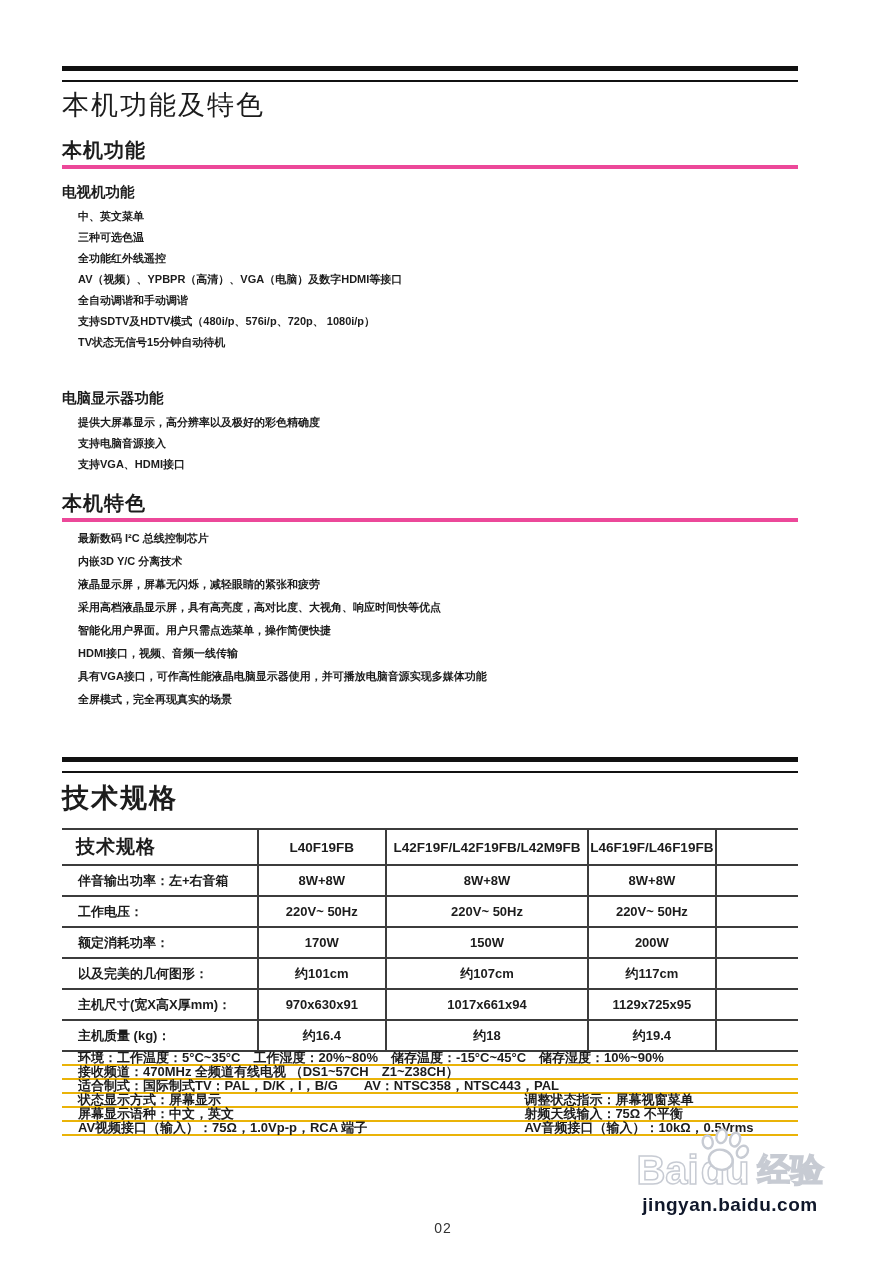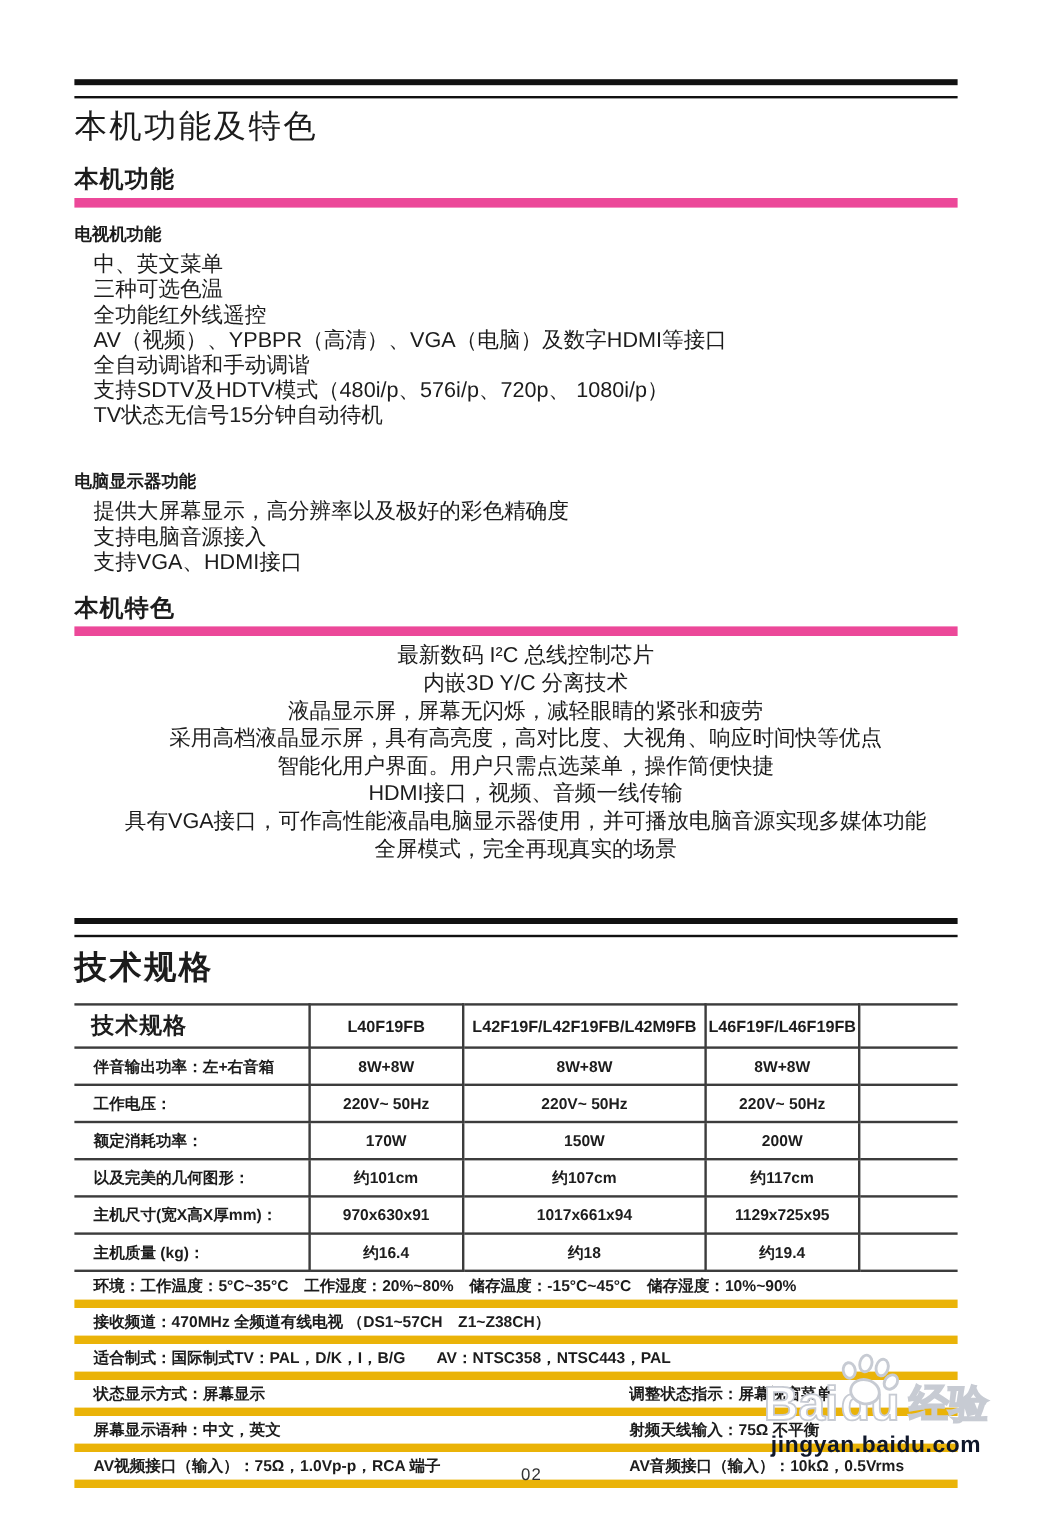--- a/index.html
+++ b/index.html
@@ -13,46 +13,46 @@
 
   
   .rule-double{height:9px;border-top:5px solid #111;border-bottom:2px solid #111;}
   .rule-top{margin-top:66px;}
   .rule-specs{margin-top:46px;}
 
   
   .doc-title{font-size:27px;font-weight:normal;letter-spacing:2px;margin:6px 0 0 0;line-height:34px;}
   .section-heading{
     font-size:20px;font-weight:bold;letter-spacing:1px;line-height:24px;
-    border-bottom:8px solid #ec4899;padding-bottom:3px;margin:16px 0 0 0;
+    border-bottom:4px solid #ec4899;padding-bottom:3px;margin:16px 0 0 0;
   }
   .sub-heading{font-size:14.5px;font-weight:bold;margin:14px 0 0 0;line-height:18px;}
 
   ul.feature-list{list-style:none;margin:5px 0 0 0;padding:0 0 0 16px;}
-  ul.feature-list li{font-size:18px;line-height:21px;font-weight:400;}
-  ul.char-list li{line-height:23px;text-align:center;}
+  ul.feature-list li{font-size:11px;line-height:21px;font-weight:700;}
+  ul.char-list li{line-height:23px;}
   .gap-lg{height:22px;}
 
   .specs-title{font-size:27px;font-weight:bold;letter-spacing:2px;margin:8px 0 0 0;line-height:34px;}
 
   
   table.spec{width:100%;border-collapse:collapse;table-layout:fixed;margin-top:13px;}
   .spec th,.spec td{
     border-bottom:2px solid #3c3c3c;border-right:2px solid #3c3c3c;
     padding:0;font-weight:600;overflow:hidden;white-space:nowrap;
   }
   .spec th:last-child,.spec td:last-child{border-right:none;}
   .spec thead th{border-top:2px solid #3c3c3c;height:34px;font-size:13.5px;text-align:center;}
   .spec thead th.first{font-size:19px;text-align:left;padding-left:14px;letter-spacing:1px;}
   .spec tbody td{height:29px;font-size:13px;text-align:center;}
   .spec tbody td.lbl{text-align:left;padding-left:16px;}
 
   .lower{width:100%;}
   .lower-row{
-    border-bottom:7px solid #eab308;height:30px;display:flex;align-items:center;
+    border-bottom:2px solid #eab308;height:14px;display:flex;align-items:center;
     font-size:13px;font-weight:600;padding-left:16px;box-sizing:border-box;white-space:nowrap;
   }
   .lower-row .l{flex:0 0 62%;}
   .lower-row .r{flex:1;}
 
   
   .watermark{position:absolute;right:36px;top:1150px;width:240px;text-align:center;pointer-events:none;}
   .wm-logo{display:flex;align-items:flex-end;justify-content:center;gap:2px;}
   .wm-word{
     font-size:40px;font-weight:bold;line-height:40px;color:#ffffff;

